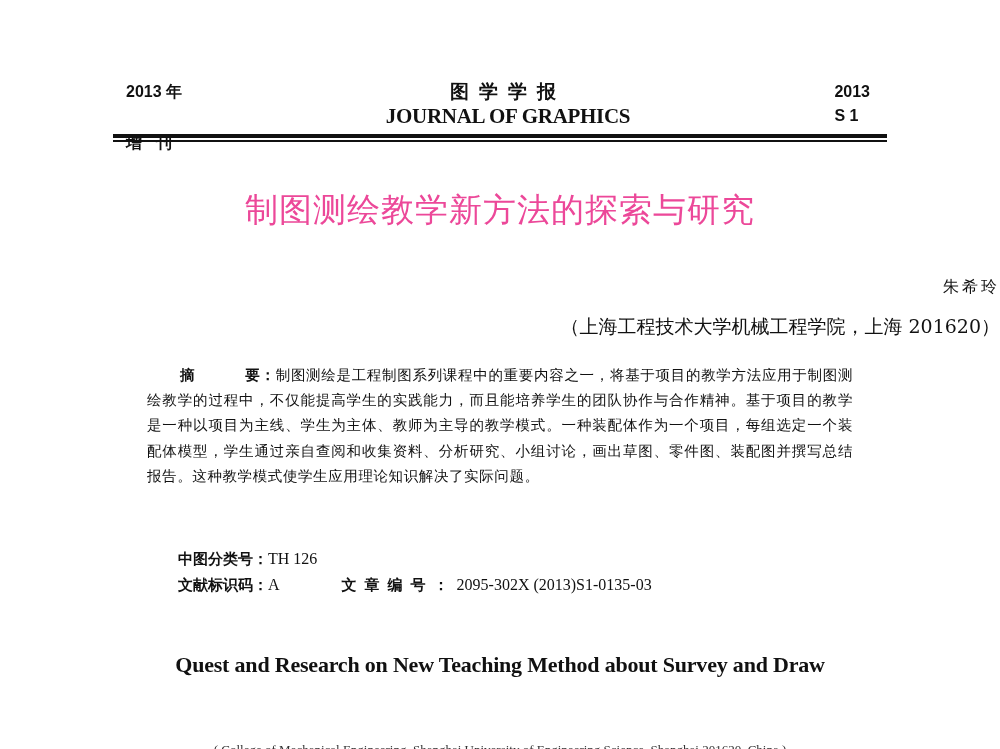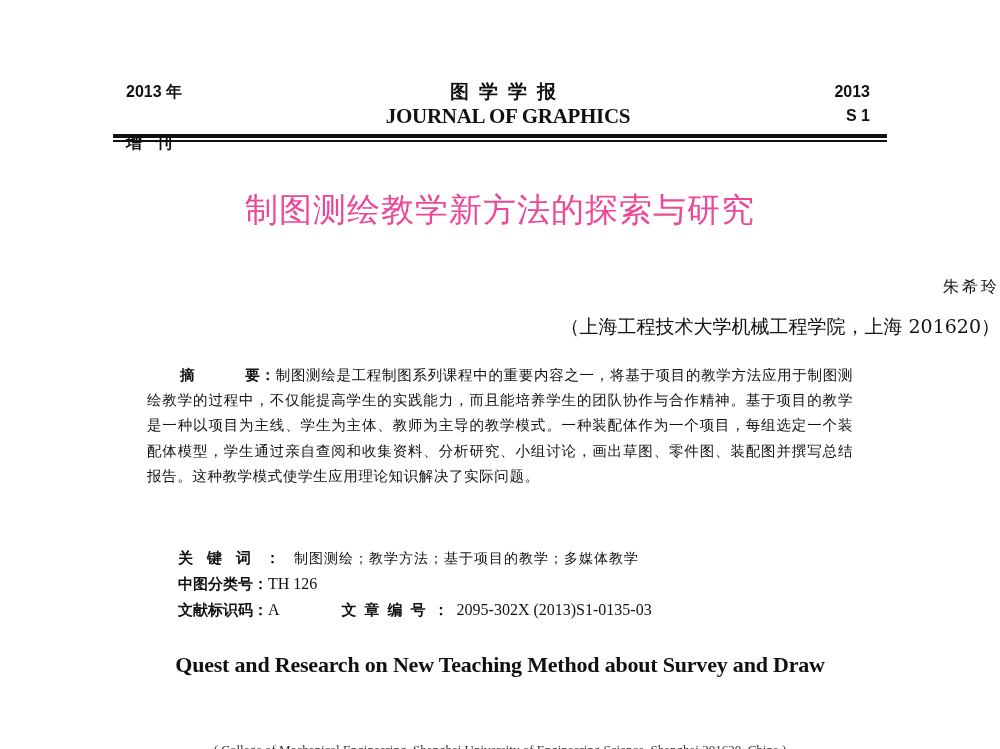--- a/index.html
+++ b/index.html
@@ -23,21 +23,21 @@
     
     .hdr-left, .hdr-right, .hdr-center {
       position: absolute;
       font-weight: bold;
       font-size: 16px;
       line-height: 24px;
     }
     .hdr-left { left: 126px; top: 80px; font-family: "Liberation Sans", "DejaVu Sans", sans-serif; }
     .hdr-left .year { display: block; }
     .hdr-left .supp { display: block; letter-spacing: 14px; margin-top: 27px; }
-    .hdr-right { right: 130px; top: 80px; text-align: right; font-family: "Liberation Sans", "DejaVu Sans", sans-serif; }
+    .hdr-right { right: 130px; top: 80px; font-family: "Liberation Sans", "DejaVu Sans", sans-serif; }
     .hdr-right span { display: block; }
     .hdr-center {
       left: 0; right: 0; top: 78px;
       text-align: center;
       margin-left: 16px;
     }
     .hdr-center .cn {
       display: block;
       font-family: "DejaVu Sans", sans-serif;
       font-size: 19px;
@@ -188,23 +188,20 @@
 
   <div class="title-cn">制图测绘教学新方法的探索与研究</div>
   <div class="author-cn">朱希玲</div>
   <div class="affil-cn">（上海工程技术大学机械工程学院，上海 201620）</div>
 
   <div class="abstract">
     <span class="lbl"><span>摘</span><span class="gap"></span><span>要：</span></span><span>制图测绘是工程制图系列课程中的重要内容之一，将基于项目的教学方法应用于制图测绘教学的过程中，不仅能提高学生的实践能力，而且能培养学生的团队协作与合作精神。基于项目的教学是一种以项目为主线、学生为主体、教师为主导的教学模式。一种装配体作为一个项目，每组选定一个装配体模型，学生通过亲自查阅和收集资料、分析研究、小组讨论，画出草图、零件图、装配图并撰写总结报告。这种教学模式使学生应用理论知识解决了实际问题。</span>
   </div>
 
   <div class="meta">
-    <div class="meta-row">
-      <span class="k kw-label">关键词：</span><span class="v-cn">制图测绘；教学方法；基于项目的教学；多媒体教学</span>
-    </div>
     <div class="meta-row">
       <span class="k">中图分类号：</span><span class="v-en">TH 126</span>
     </div>
     <div class="meta-row">
       <span class="k">文献标识码：</span><span class="v-en">A</span><span class="spacer"></span><span class="k artno-label">文章编号：</span><span class="v-en">2095-302X (2013)S1-0135-03</span>
     </div>
   </div>
 
   <div class="title-en">Quest and Research on New Teaching Method about Survey and Draw</div>
   <div class="affil-en">( College of Mechanical Engineering, Shanghai University of Engineering Science, Shanghai 201620, China )</div>

